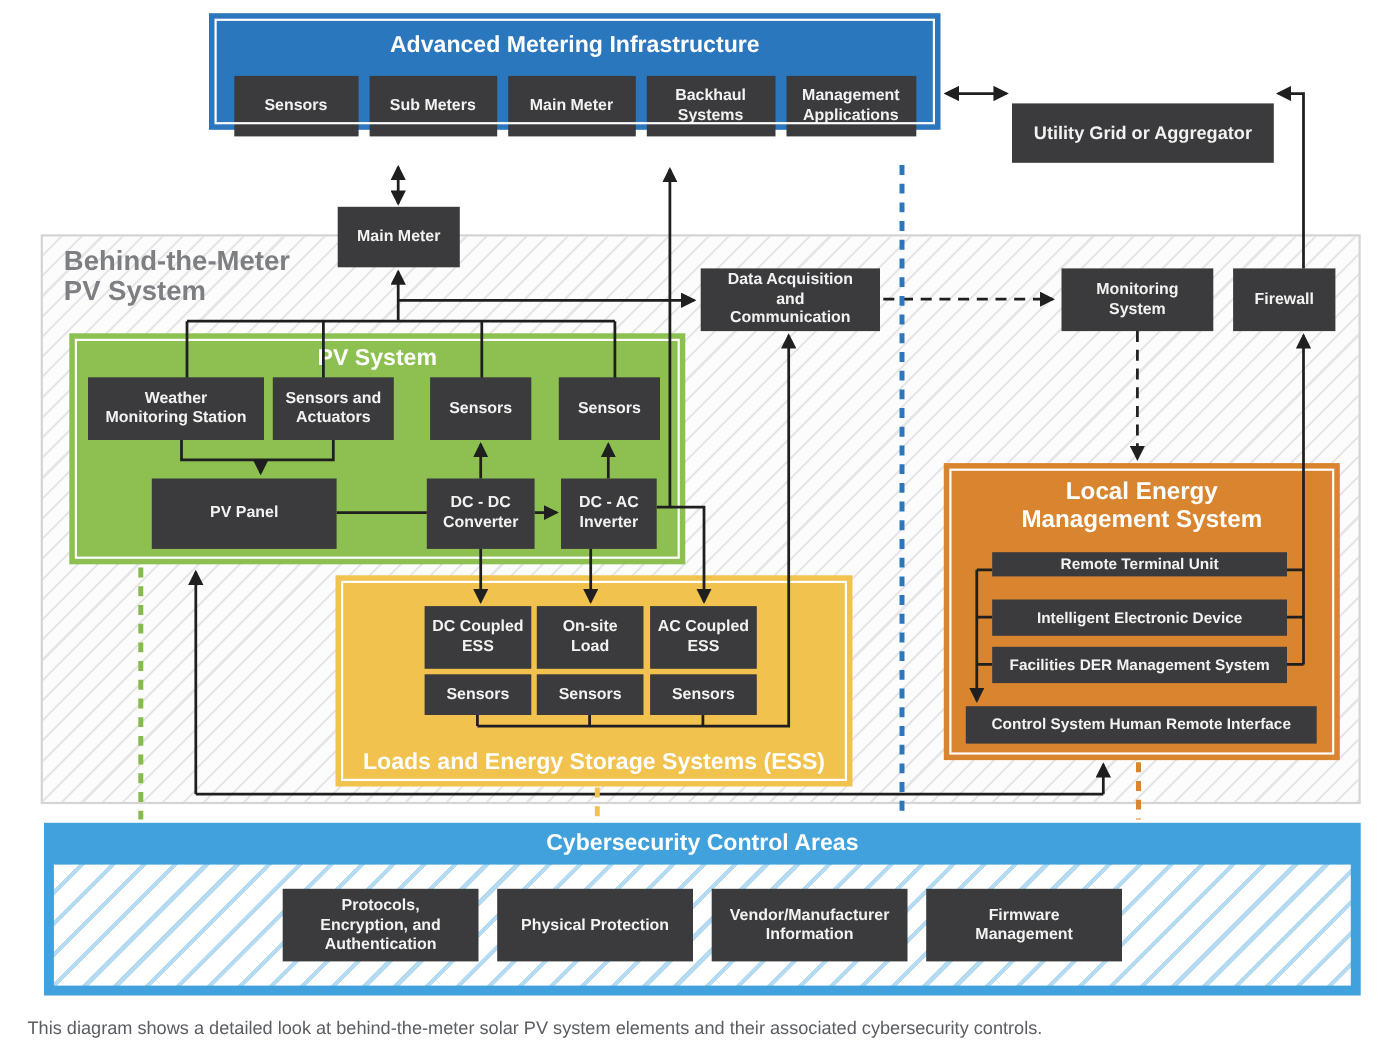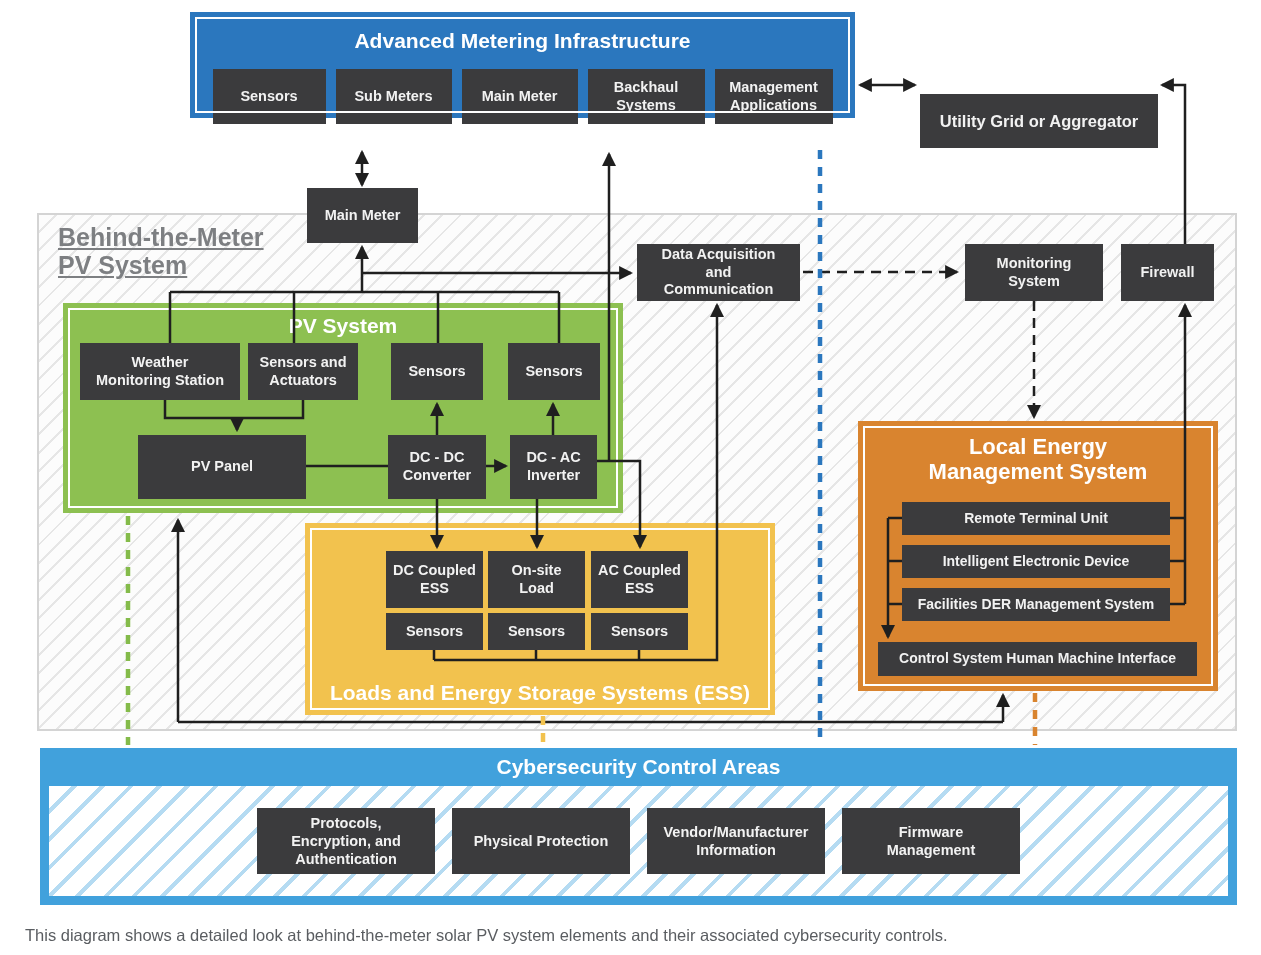--- a/index.html
+++ b/index.html
@@ -47,21 +47,21 @@
   .cd-green{stroke:var(--dashed-green);} .cd-yellow{stroke:var(--dashed-yellow);}
   .cd-blue{stroke:var(--dashed-blue);} .cd-orange{stroke:var(--dashed-orange);}
   .caption{position:absolute;left:25px;top:926px;color:var(--caption-gray);font-size:16.5px;}
 </style>
 </head>
 <body>
 
 <div class="stage">
 
   <div class="btm-hatch" style="left:37px;top:213px;width:1200px;height:518px;"></div>
-  <div class="btm-label" style="left:58px;top:224px;text-decoration:underline;">
+  <div class="btm-label" style="left:58px;top:224px;">
     <span>Behind-the-Meter</span>
     <span>PV System</span>
   </div>
 
   <div class="group ami-g inset" style="left:190px;top:12px;width:665px;height:106px;">
     <div class="g-title" style="top:17px;">
       <span>Advanced Metering Infrastructure</span>
     </div>
     <div class="ami-row">
       <div class="adb" style="width:113px;">
@@ -216,27 +216,27 @@
   <div class="db" style="left:386px;top:613px;width:97px;height:37px;">
     <span>Sensors</span>
     </div>
   <div class="db" style="left:488px;top:613px;width:97px;height:37px;">
     <span>Sensors</span>
     </div>
   <div class="db" style="left:591px;top:613px;width:97px;height:37px;">
     <span>Sensors</span>
     </div>
 
-  <div class="db" style="left:902px;top:502px;width:268px;height:33px;font-size:14px;">
+  <div class="db" style="left:902px;top:502px;width:268px;height:22px;font-size:14px;">
     <span>Remote Terminal Unit</span>
     </div>
   <div class="db" style="left:902px;top:545px;width:268px;height:33px;font-size:14px;">
     <span>Intelligent Electronic Device</span>
     </div>
   <div class="db" style="left:902px;top:588px;width:268px;height:33px;font-size:14px;">
     <span>Facilities DER Management System</span>
     </div>
   <div class="db" style="left:878px;top:642px;width:319px;height:34px;font-size:14px;">
-    <span>Control System Human Machine Interface</span>
+    <span>Control System Human Remote Interface</span>
     </div>
 
   <div class="caption">This diagram shows a detailed look at behind-the-meter solar PV system elements and their associated cybersecurity controls.</div>
 </div>
 
 </body></html>

